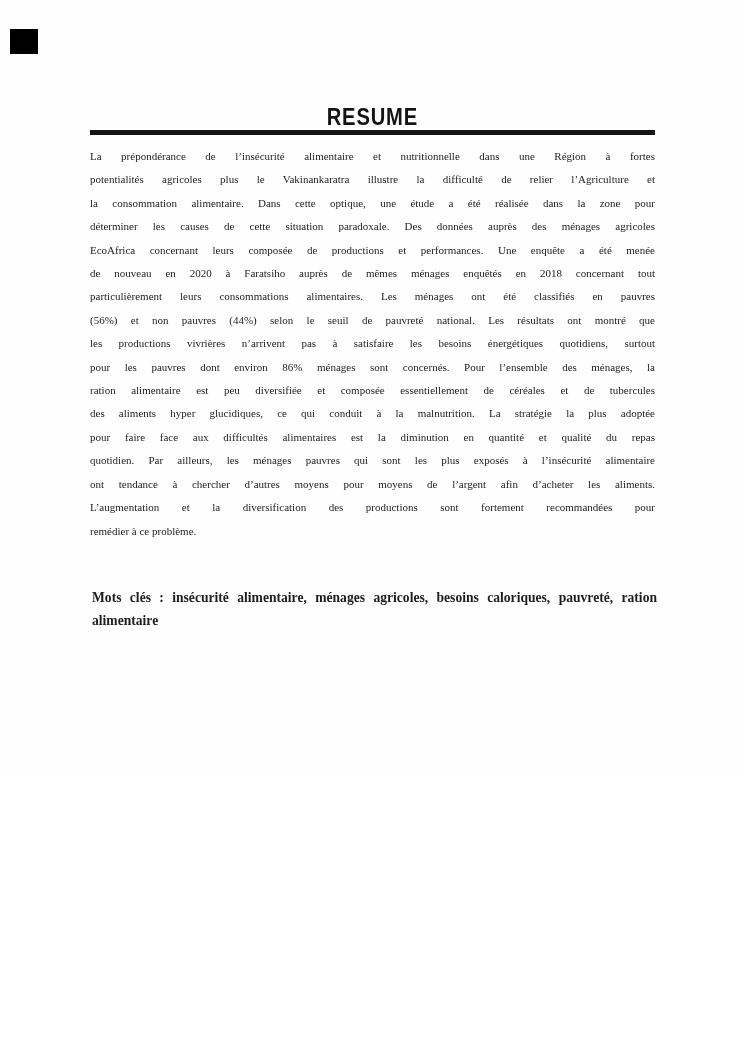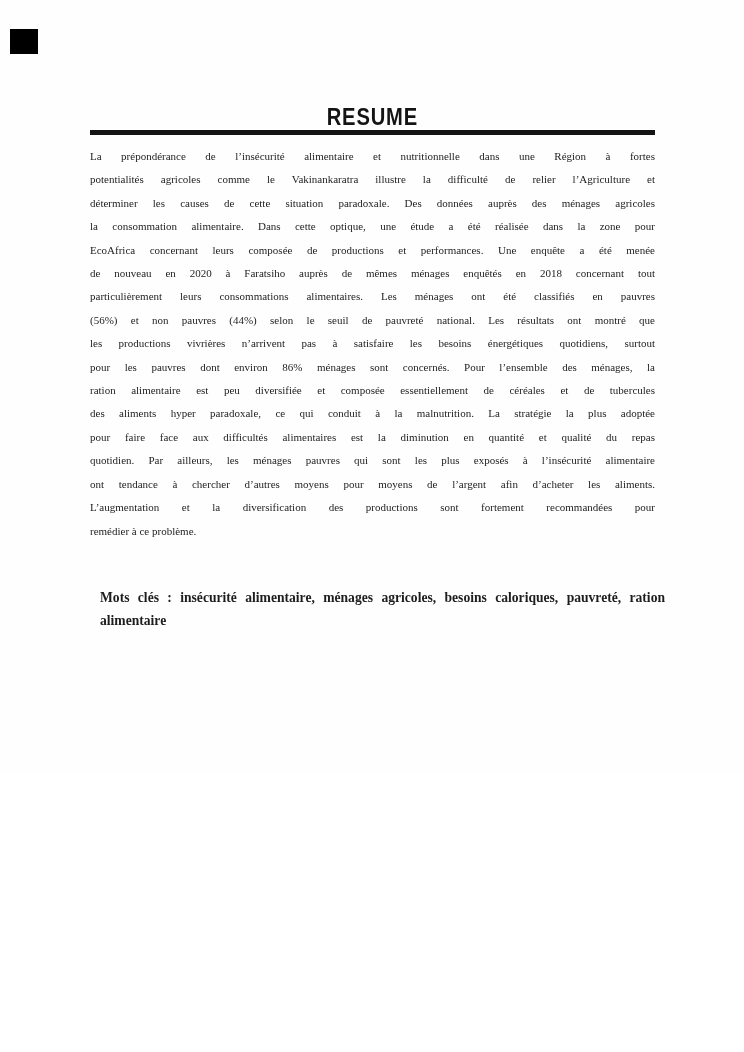--- a/index.html
+++ b/index.html
@@ -52,21 +52,21 @@
   .body-text {
     position: absolute;
     left: 90px;
     top: 145px;
     width: 565px;
     font-size: 11px;
     line-height: 23.4px;
   }
   .keywords {
     position: absolute;
-    left: 100px;
+    left: 92px;
     top: 586px;
     width: 565px;
     font-size: 13.6px;
     line-height: 23.4px;
     font-weight: 700;
   }
   .text-line {
     text-align: justify;
     text-align-last: justify;
     white-space: normal;
@@ -91,31 +91,31 @@
   <div class="corner-mark"></div>
 
   <div class="heading-wrap">
     <span class="heading-text">RESUME</span>
   </div>
 
   <div class="heading-rule"></div>
 
   <div class="body-text">
       <div class="text-line">La prépondérance de l’insécurité alimentaire et nutritionnelle dans une Région à fortes</div>
-      <div class="text-line">potentialités agricoles comme le Vakinankaratra illustre la difficulté de relier l’Agriculture et</div>
+      <div class="text-line">potentialités agricoles plus le Vakinankaratra illustre la difficulté de relier l’Agriculture et</div>
+      <div class="text-line">la consommation alimentaire. Dans cette optique, une étude a été réalisée dans la zone pour</div>
       <div class="text-line">déterminer les causes de cette situation paradoxale. Des données auprès des ménages agricoles</div>
-      <div class="text-line">la consommation alimentaire. Dans cette optique, une étude a été réalisée dans la zone pour</div>
       <div class="text-line">EcoAfrica concernant leurs composée de productions et performances. Une enquête a été menée</div>
       <div class="text-line">de nouveau en 2020 à Faratsiho auprès de mêmes ménages enquêtés en 2018 concernant tout</div>
       <div class="text-line">particulièrement leurs consommations alimentaires. Les ménages ont été classifiés en pauvres</div>
       <div class="text-line">(56%) et non pauvres (44%) selon le seuil de pauvreté national. Les résultats ont montré que</div>
       <div class="text-line">les productions vivrières n’arrivent pas à satisfaire les besoins énergétiques quotidiens, surtout</div>
       <div class="text-line">pour les pauvres dont environ 86% ménages sont concernés. Pour l’ensemble des ménages, la</div>
       <div class="text-line">ration alimentaire est peu diversifiée et composée essentiellement de céréales et de tubercules</div>
-      <div class="text-line">des aliments hyper paradoxale, ce qui conduit à la malnutrition. La stratégie la plus adoptée</div>
+      <div class="text-line">des aliments hyper glucidiques, ce qui conduit à la malnutrition. La stratégie la plus adoptée</div>
       <div class="text-line">pour faire face aux difficultés alimentaires est la diminution en quantité et qualité du repas</div>
       <div class="text-line">quotidien. Par ailleurs, les ménages pauvres qui sont les plus exposés à l’insécurité alimentaire</div>
       <div class="text-line">ont tendance à chercher d’autres moyens pour moyens de l’argent afin d’acheter les aliments.</div>
       <div class="text-line">L’augmentation et la diversification des productions sont fortement recommandées pour</div>
       <div class="text-line last">remédier à ce problème.</div>
     </div>
 
   <div class="keywords">
       <div class="text-line">Mots clés : insécurité alimentaire, ménages agricoles, besoins caloriques, pauvreté, ration</div>
       <div class="text-line last">alimentaire</div>

